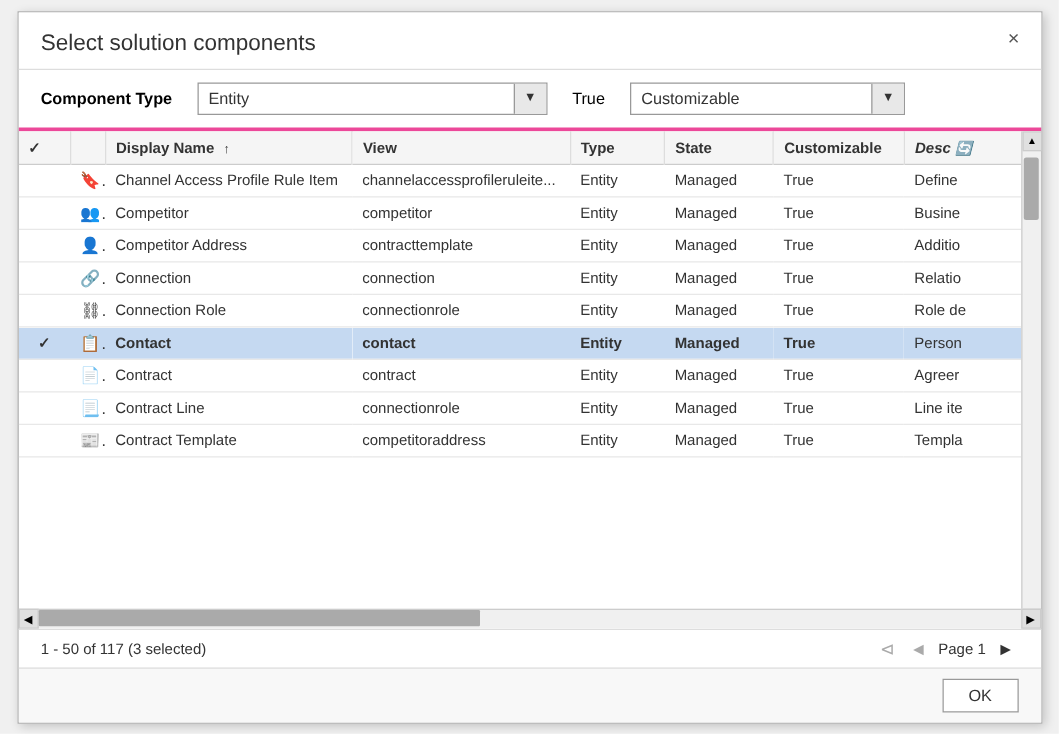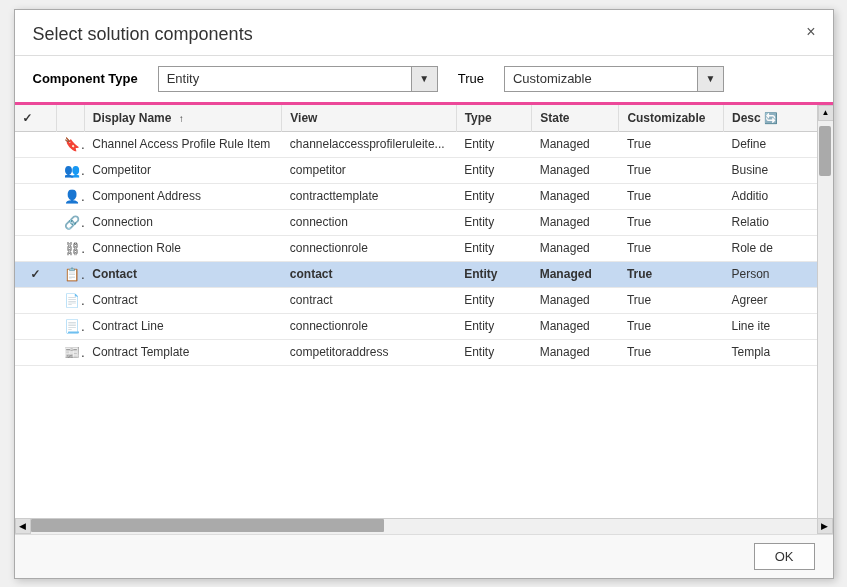--- a/index.html
+++ b/index.html
@@ -118,21 +118,21 @@
       overflow: hidden;
     }
     thead th:last-child { border-right: none; }
     .col-check { width: 36px; }
     .col-icon { width: 28px; padding: 0 4px; }
     .col-displayname { width: 170px; }
     .col-name { width: 150px; }
     .col-type { width: 70px; }
     .col-state { width: 80px; }
     .col-customizable { width: 90px; }
-    .col-desc { width: 80px; }
+    .col-desc { width: 80px; font-style: italic; }
     tbody tr {
       border-bottom: 1px solid #e8e8e8;
       cursor: pointer;
     }
     tbody tr.selected { background: #c5d9f1; }
     tbody td {
       padding: 5px 8px;
       font-size: 12px;
       color: #333;
       overflow: hidden;
@@ -344,21 +344,21 @@
     <td style="">Competitor</td>
     <td style="">competitor</td>
     <td style="">Entity</td>
     <td style="">Managed</td>
     <td style="">True</td>
     <td style="">Busine</td>
   </tr>
             <tr>
     <td class="check-cell" style="font-weight:bold;color:#333;"></td>
     <td style="font-size:13px;text-align:center;">👤</td>
-    <td style="">Component Address</td>
+    <td style="">Competitor Address</td>
     <td style="">contracttemplate</td>
     <td style="">Entity</td>
     <td style="">Managed</td>
     <td style="">True</td>
     <td style="">Additio</td>
   </tr>
             <tr>
     <td class="check-cell" style="font-weight:bold;color:#333;"></td>
     <td style="font-size:13px;text-align:center;">🔗</td>
     <td style="">Connection</td>
@@ -432,17 +432,26 @@
 
     <div class="h-scrollbar">
       <div class="h-scrollbar-left">◀</div>
       <div class="h-scrollbar-track">
         <div class="h-scrollbar-thumb"></div>
       </div>
       <div class="h-scrollbar-right">▶</div>
     </div>
   </div>
 
+  <div class="status-bar">
+    <span>1 - 50 of 117 (3 selected)</span>
+    <div class="pagination">
+      <span class="page-nav disabled">⊲</span>
+      <span class="page-nav disabled">◄</span>
+      <span>Page 1</span>
+      <span class="page-nav">►</span>
+    </div>
+  </div>
 
   <div class="dialog-footer">
     <button class="btn btn-ok">OK</button>
   </div>
 </div>
 
 </body></html>

